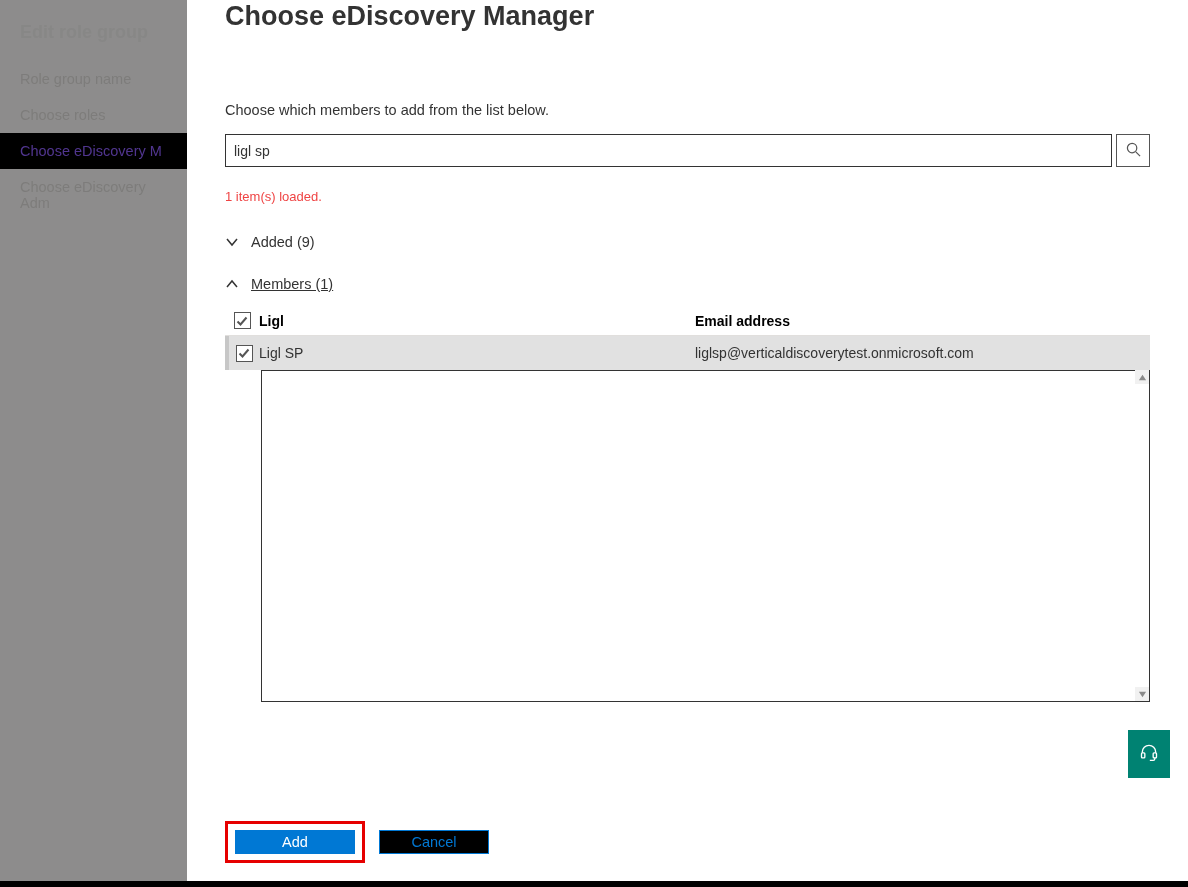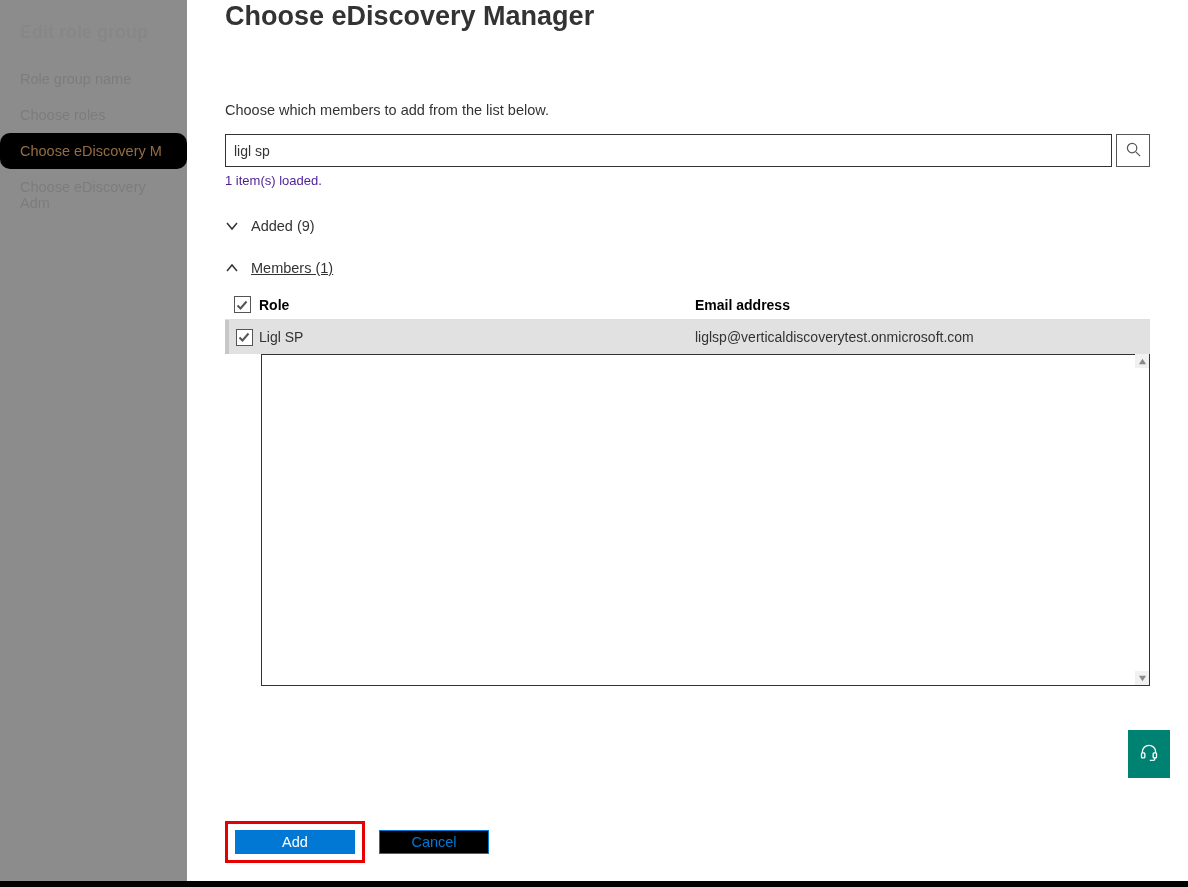--- a/index.html
+++ b/index.html
@@ -16,21 +16,21 @@
     position: absolute; left: 0; top: 0; width: 187px; height: 881px;
     background: rgba(0,0,0,0.42);
   }
   .sidebar-header {
     font-size: 18px; font-weight: 600; color: #e9e8e7; padding: 22px 20px 18px 20px;
     font-family: "Segoe UI Semilight", "Segoe UI", Arial, sans-serif;
   }
   .sidebar-item {
     font-size: 14.5px; color: #d8d6d4; padding: 10px 20px;
   }
-  .sidebar-item.active { background: #000; color: #fdba74; border-radius: 10px; }
+  .sidebar-item.active { background: #000; color: #8b5cf6; }
   .sidebar-content { position: absolute; top: 0; left: 0; right: 0; }
 
   
   .panel {
     position: absolute; left: 187px; top: 4px; right: 0; height: 881px;
     background: #fff;
   }
   .panel-title {
     font-size: 27px; font-weight: 600; color: #333;
     padding: 0 38px 0 38px; margin-top: -3px;
@@ -44,21 +44,21 @@
   }
   .search-input {
     flex: 1; height: 33px; border: 1px solid #333; padding: 0 8px; font-size: 14px; color: #333;
     outline: none;
   }
   .search-btn {
     width: 34px; height: 33px; border: 1px solid #555; background: #fff;
     display: flex; align-items: center; justify-content: center; cursor: pointer;
   }
   .search-btn svg { width: 15px; height: 15px; stroke: #555; fill: none; stroke-width: 1.3; }
-  .loaded-text { font-size: 13px; color: #4c1d95; margin: 6px 38px 0 38px; }
+  .loaded-text { font-size: 13px; color: #ef4444; margin: 22px 38px 0 38px; }
 
   .section-toggle {
     display: flex; align-items: center; gap: 12px; margin: 30px 38px 0 38px;
     font-size: 14.5px; color: #333; cursor: pointer; user-select: none;
   }
   .section-toggle .chev { width: 14px; display: inline-flex; justify-content: center; }
   .section-toggle .chev svg { width: 14px; height: 14px; stroke: #333; fill: none; stroke-width: 1.5; }
 
   .table-wrap { margin: 14px 38px 0 38px; position: relative; }
   .thead {
@@ -179,21 +179,21 @@
 
     <div class="table-wrap">
       <div class="thead">
         <div class="th-check">
           <span class="checkbox">
             <svg viewBox="0 0 12 12">
                 <polyline points="1.5,6.5 4.5,9.5 10.5,2.5"></polyline>
               </svg>
           </span>
         </div>
-        <div class="th-name">Role</div>
+        <div class="th-name">Ligl</div>
         <div class="th-email">Email address</div>
       </div>
 
       <div class="trow">
         <div class="th-check">
           <span class="checkbox">
             <svg viewBox="0 0 12 12">
                 <polyline points="1.5,6.5 4.5,9.5 10.5,2.5"></polyline>
               </svg>
           </span>

